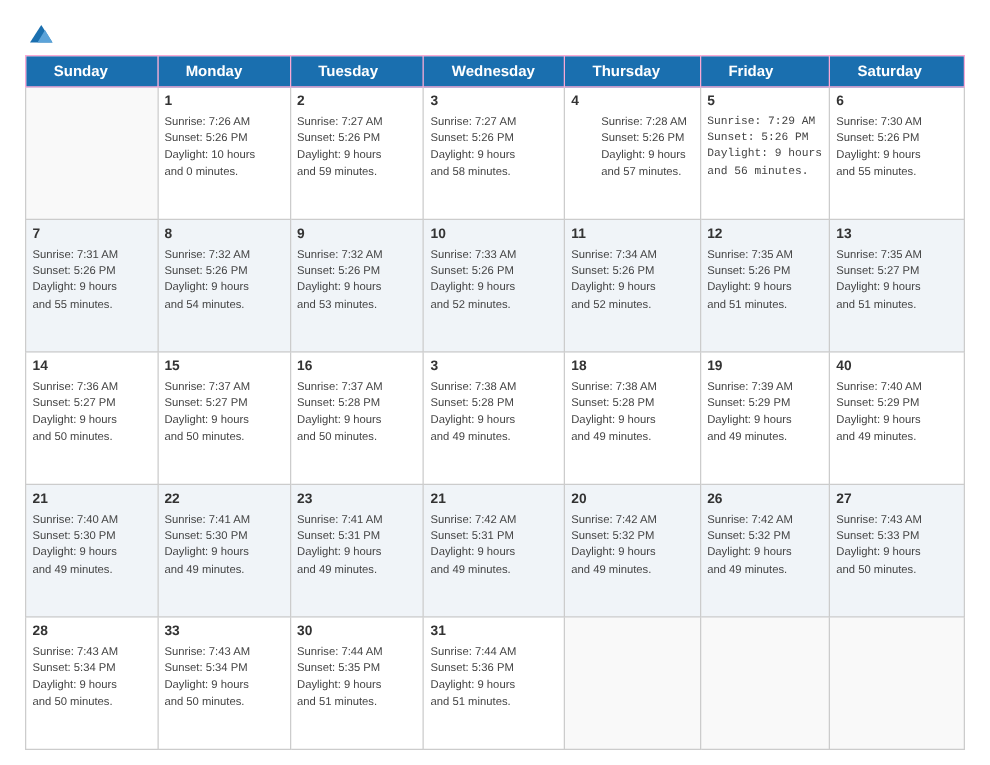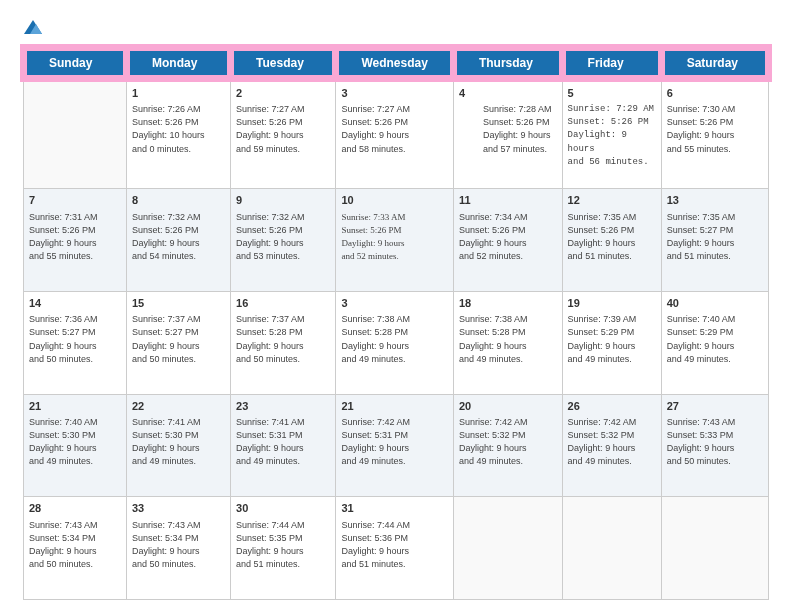--- a/index.html
+++ b/index.html
@@ -60,21 +60,21 @@
       border-collapse: collapse;
       flex: 1;
     }
     .calendar-table thead tr th {
       background-color: #1a6faf;
       color: #fff;
       font-size: 12px;
       font-weight: bold;
       padding: 5px 22px;
       text-align: left;
-      border: 7px solid #f9a8d4;
+      border: 1px solid #f9a8d4;
     }
     .calendar-table tbody tr td {
       border: 1px solid #ccc;
       vertical-align: top;
       padding: 4px 5px;
       font-size: 9.5px;
       color: #333;
       width: 113px;
       height: 88px;
       line-height: 1.4;
@@ -196,21 +196,21 @@
           </td>
           <td>
             <span class="day-number">9</span>
             <div class="day-info" style="white-space: pre-line;">Sunrise: 7:32 AM
 Sunset: 5:26 PM
 Daylight: 9 hours
 and 53 minutes.</div>
           </td>
           <td>
             <span class="day-number">10</span>
-            <div class="day-info" style="white-space: pre-line; font-family: Liberation Serif, serif;">Sunrise: 7:33 AM
+            <div class="day-info" style="white-space: pre-line;">Sunrise: 7:33 AM
 Sunset: 5:26 PM
 Daylight: 9 hours
 and 52 minutes.</div>
           </td>
           <td>
             <span class="day-number">11</span>
             <div class="day-info" style="white-space: pre-line;">Sunrise: 7:34 AM
 Sunset: 5:26 PM
 Daylight: 9 hours
 and 52 minutes.</div>

